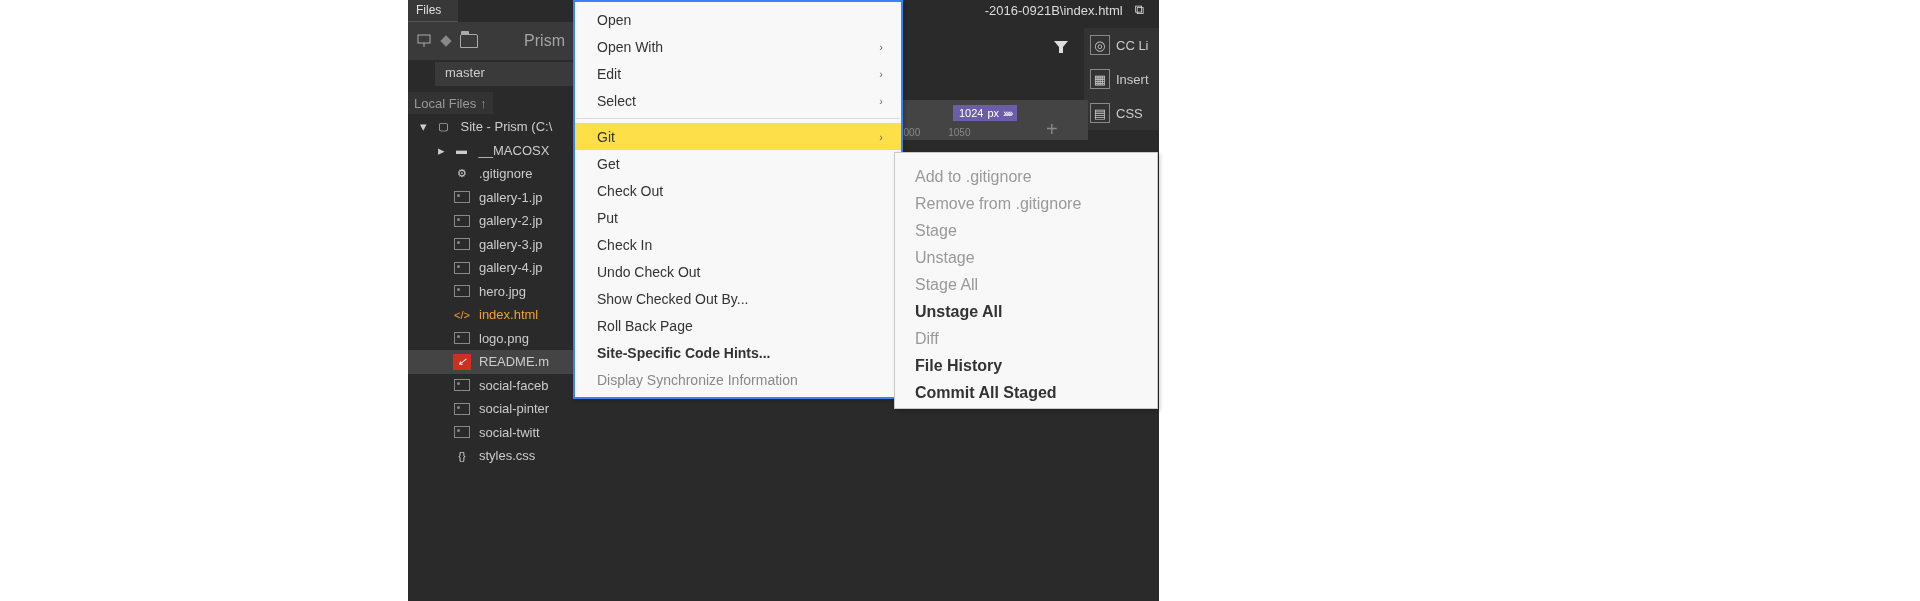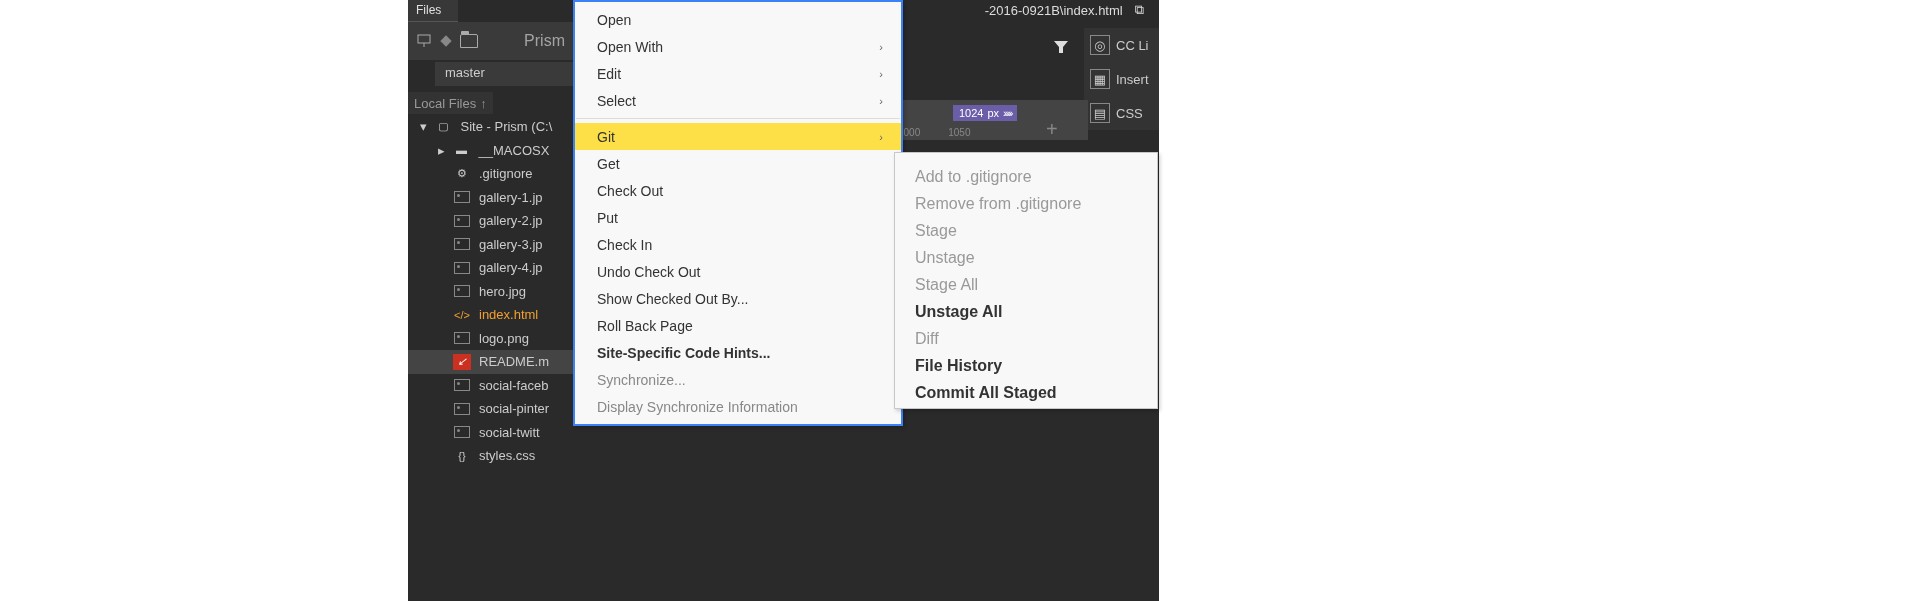--- a/index.html
+++ b/index.html
@@ -239,23 +239,20 @@
     <div class="cm-item">
         <span>Show Checked Out By...</span>
       </div>
     <div class="cm-item">
         <span>Roll Back Page</span>
       </div>
     <div class="cm-item bold">
         <span>Site-Specific Code Hints...</span>
       </div>
     <div class="cm-item dim">
-        <span>Synchronize...</span>
-      </div>
-    <div class="cm-item dim">
         <span>Display Synchronize Information</span>
       </div>
   </div>
 
   <div class="submenu">
     <div class="sm-item dim">
         <span>Add to .gitignore</span>
       </div>
     <div class="sm-item dim">
         <span>Remove from .gitignore</span>

